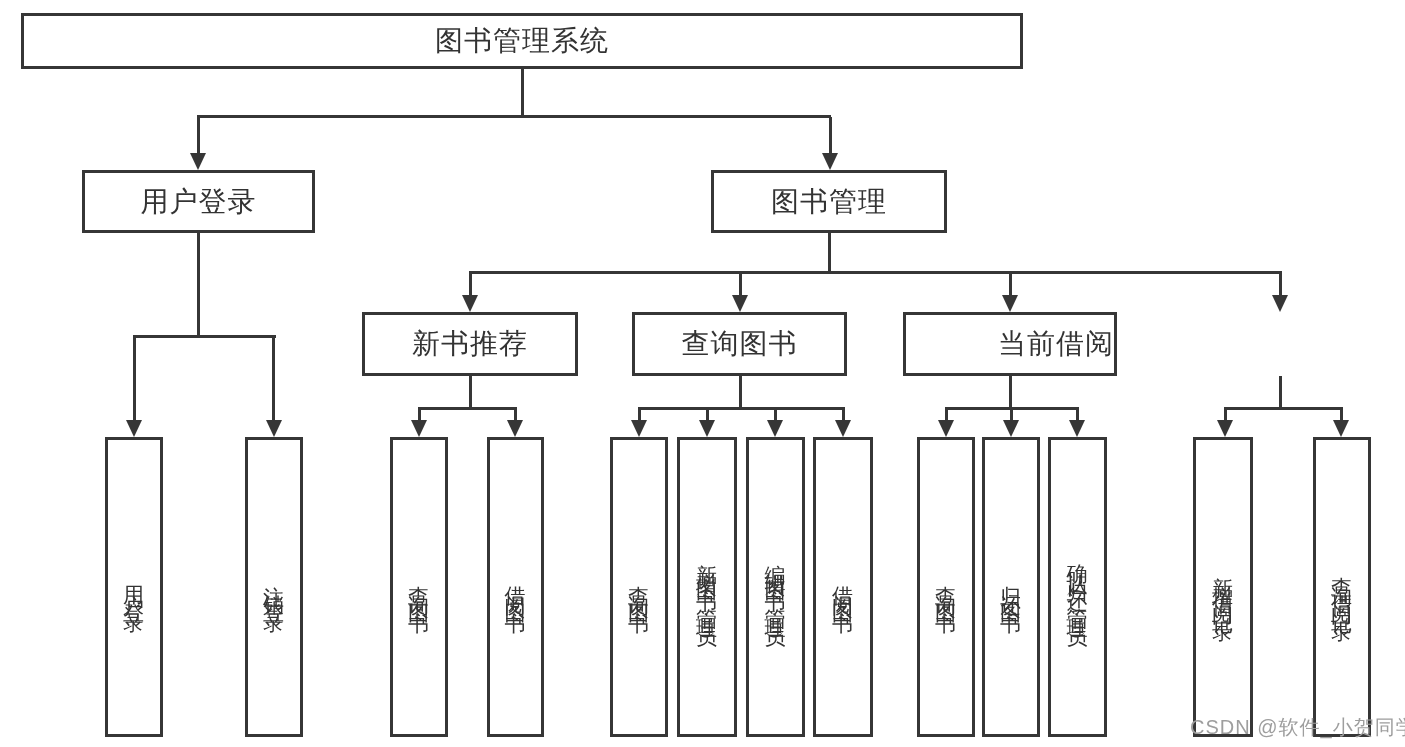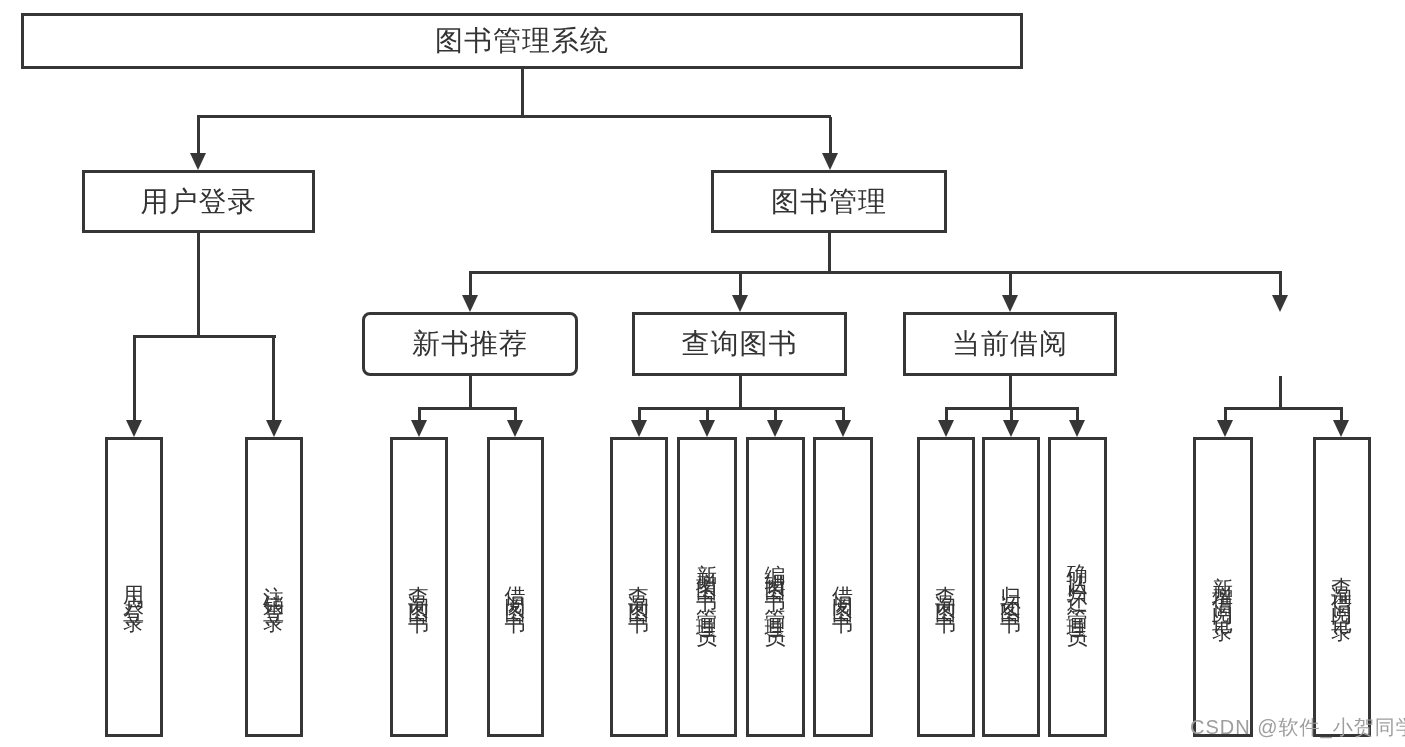--- a/index.html
+++ b/index.html
@@ -73,27 +73,27 @@
   <div class="hline" style="left:468.5px;top:271px;width:813px;"></div>
   <div class="vline" style="left:468.5px;top:274px;height:21px;"></div>
   <div class="arrow" style="left:462px;top:295px;"></div>
   <div class="vline" style="left:738.5px;top:274px;height:21px;"></div>
   <div class="arrow" style="left:732px;top:295px;"></div>
   <div class="vline" style="left:1008.5px;top:274px;height:21px;"></div>
   <div class="arrow" style="left:1002px;top:295px;"></div>
   <div class="vline" style="left:1278.5px;top:274px;height:21px;"></div>
   <div class="arrow" style="left:1272px;top:295px;"></div>
 
-  <div class="box" style="left:362px;top:312px;width:216px;height:64px;border-radius:8px;">
+  <div class="box" style="left:362px;top:312px;width:216px;height:64px;">
     <span>新书推荐</span>
   </div>
   <div class="box" style="left:632px;top:312px;width:215px;height:64px;">
     <span>查询图书</span>
   </div>
-  <div class="box" style="left:903px;top:312px;width:214px;height:64px;">
+  <div class="box" style="left:903px;top:312px;width:214px;height:64px;justify-content:flex-end;">
     <span>当前借阅</span>
   </div>
 
   <div class="vline" style="left:468.5px;top:376px;height:34px;"></div>
   <div class="hline" style="left:417.5px;top:407px;width:99px;"></div>
   <div class="vline" style="left:417.5px;top:410px;height:10px;"></div>
   <div class="arrow" style="left:411px;top:420px;"></div>
   <div class="vline" style="left:513.5px;top:410px;height:10px;"></div>
   <div class="arrow" style="left:507px;top:420px;"></div>
 

